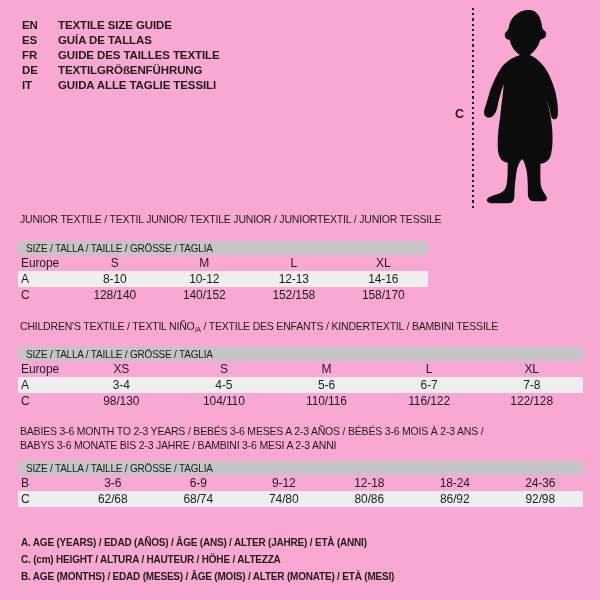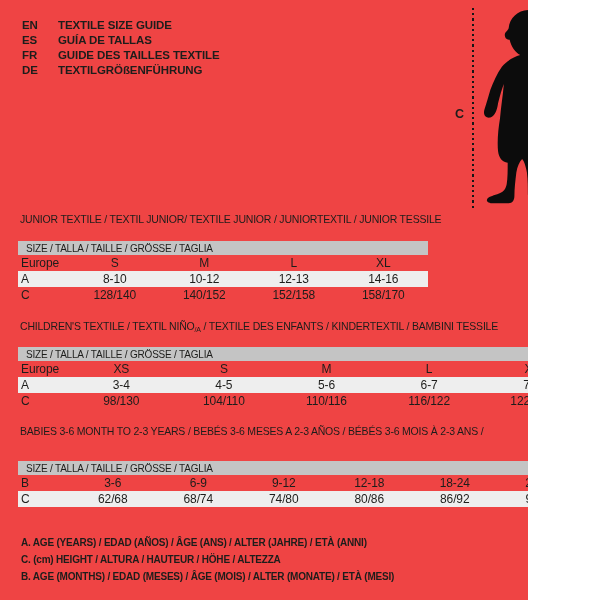--- a/index.html
+++ b/index.html
@@ -1,17 +1,17 @@
 <!DOCTYPE html>
 <html><head>
 <meta charset="utf-8">
 <style>
   html,body{margin:0;padding:0;background:#fff;}
   .page{
-    position:relative;width:528px;height:600px;background:#ef4444;
+    position:relative;width:600px;height:600px;background:#f9a8d4;
     font-family:"Liberation Sans",sans-serif;color:#1d1d1b;overflow:hidden;
     letter-spacing:-0.1px;
   }
   
   .lang-list{position:absolute;left:22px;top:18px;}
   .lang-row{display:flex;height:15px;line-height:15px;font-weight:700;font-size:11.5px;}
   .lang-code{width:36px;flex:0 0 36px;}
   .lang-label{white-space:nowrap;}
   
   .height-line{position:absolute;left:472px;top:8px;width:2px;height:201px;
@@ -55,20 +55,24 @@
       <span class="lang-code">ES</span>
       <span class="lang-label">GUÍA DE TALLAS</span>
     </div>
     <div class="lang-row">
       <span class="lang-code">FR</span>
       <span class="lang-label">GUIDE DES TAILLES TEXTILE</span>
     </div>
     <div class="lang-row">
       <span class="lang-code">DE</span>
       <span class="lang-label">TEXTILGRÖßENFÜHRUNG</span>
+    </div>
+    <div class="lang-row">
+      <span class="lang-code">IT</span>
+      <span class="lang-label">GUIDA ALLE TAGLIE TESSILI</span>
     </div>
   </div>
 
   <div class="height-line"></div>
   <div class="height-label">C</div>
   <svg class="baby-svg" viewBox="0 0 90 210" aria-hidden="true">
     <path fill="#0c0c0c" d="M49,3 C38,3 29,11 28,22 C27,25 24,26 24,29 C24,33 27,34 29,34
       C31,42 35,47 40,50 C33,52 26,56 21,62 C16,69 12,78 9,86 C7,93 5,100 3,106
       C1,112 4,116 9,115 C14,113 16,107 17,100 C19,92 21,85 23,80
       C22,92 20,104 19,116 C17,128 16,140 17,150 C18,157 21,161 27,162
@@ -132,20 +136,21 @@
       <span class="cv">98/130</span>
       <span class="cv">104/110</span>
       <span class="cv">110/116</span>
       <span class="cv">116/122</span>
       <span class="cv">122/128</span>
     </div>
   </div>
 
   <div class="sec-title" style="top:424px;">
     <div>BABIES 3-6 MONTH TO 2-3 YEARS / BEBÉS 3-6 MESES A 2-3 AÑOS / BÉBÉS 3-6 MOIS À 2-3 ANS /</div>
+    <div>BABYS 3-6 MONATE BIS 2-3 JAHRE / BAMBINI 3-6 MESI A 2-3 ANNI</div>
   </div>
   <div class="sizetable t-babies">
     <div class="thead">SIZE / TALLA / TAILLE / GRÖSSE / TAGLIA</div>
     <div class="trow cols6">
       <span class="cl">B</span>
       <span class="cv">3-6</span>
       <span class="cv">6-9</span>
       <span class="cv">9-12</span>
       <span class="cv">12-18</span>
       <span class="cv">18-24</span>

